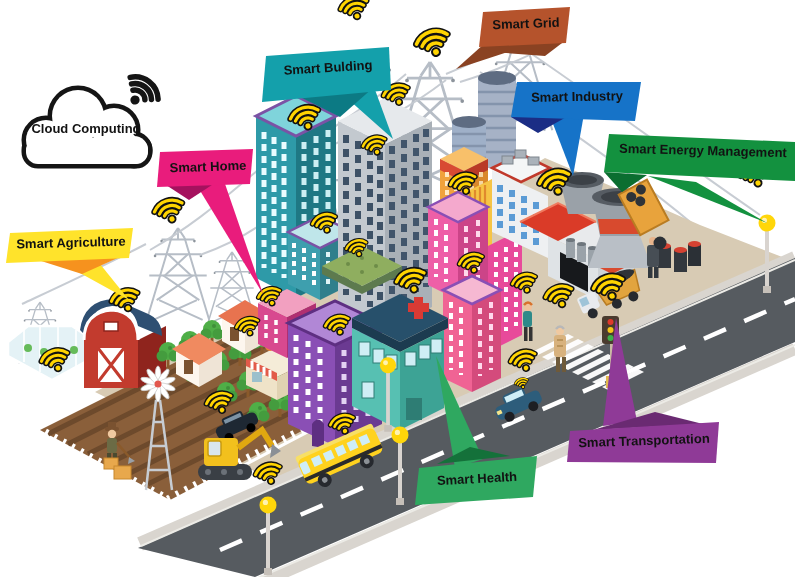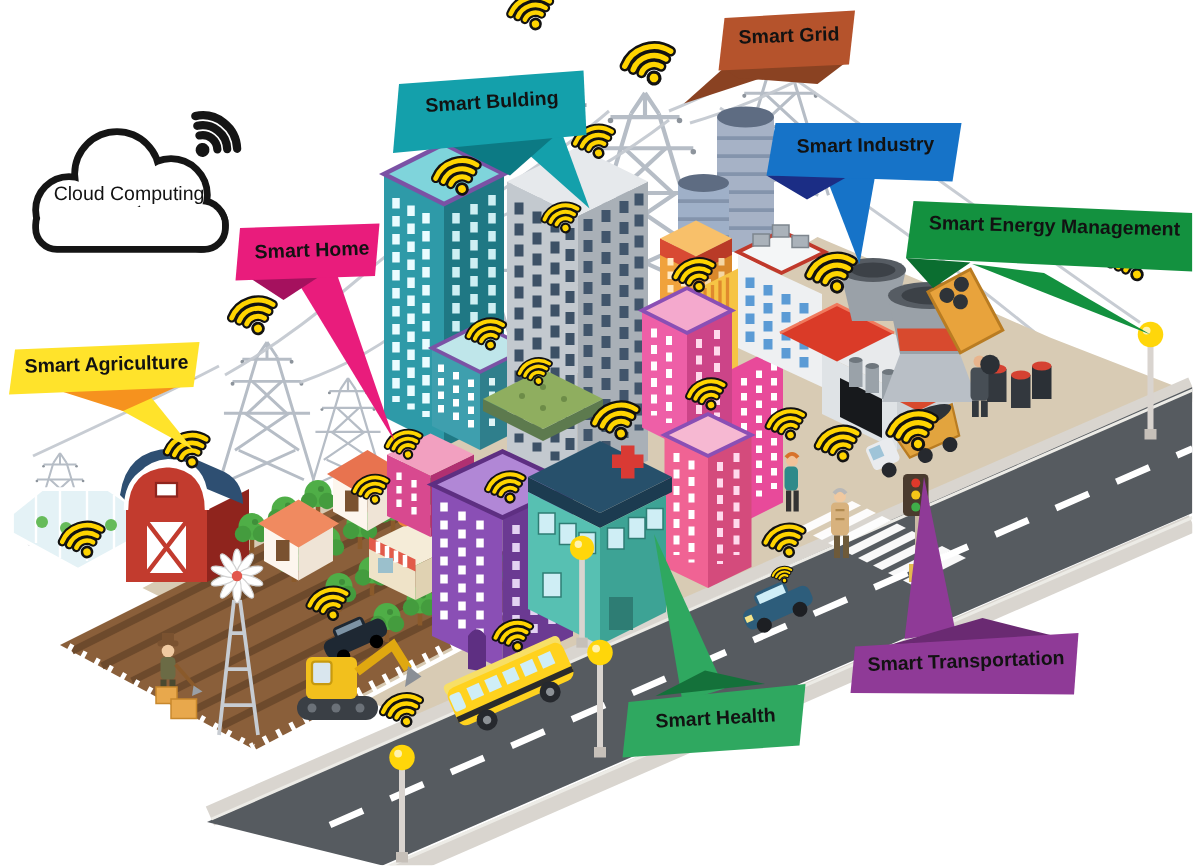--- a/index.html
+++ b/index.html
@@ -1,21 +1,21 @@
 <!DOCTYPE html>
 <html><head>
 <meta charset="utf-8">
 <style>
   html,body{margin:0;padding:0;background:#fff;}
   .stage{position:relative;width:795px;height:577px;background:#ffffff;overflow:hidden;
          font-family:"Liberation Sans",sans-serif;}
   .stage svg{position:absolute;left:0;top:0;}
   .callout-label{position:absolute;font-weight:bold;font-size:13px;color:#121212;
                  text-align:center;line-height:1.05;transform-origin:center;}
-  .cloud-label{position:absolute;font-weight:normal;font-size:13px;color:#121212;text-align:center;}
+  .cloud-label{position:absolute;font-weight:bold;font-size:13px;color:#121212;text-align:center;}
 </style>
 </head>
 <body>
 
 <div class="stage">
 <svg width="795" height="577" viewBox="0 0 795 577">
   <defs>
     <g id="wifi">
       <circle r="5" cy="0" fill="#121212"></circle>
       <path d="M-6.9,-5.8 A9,9 0 0 1 6.9,-5.8" stroke="#121212" stroke-width="7" fill="none" stroke-linecap="round"></path>

